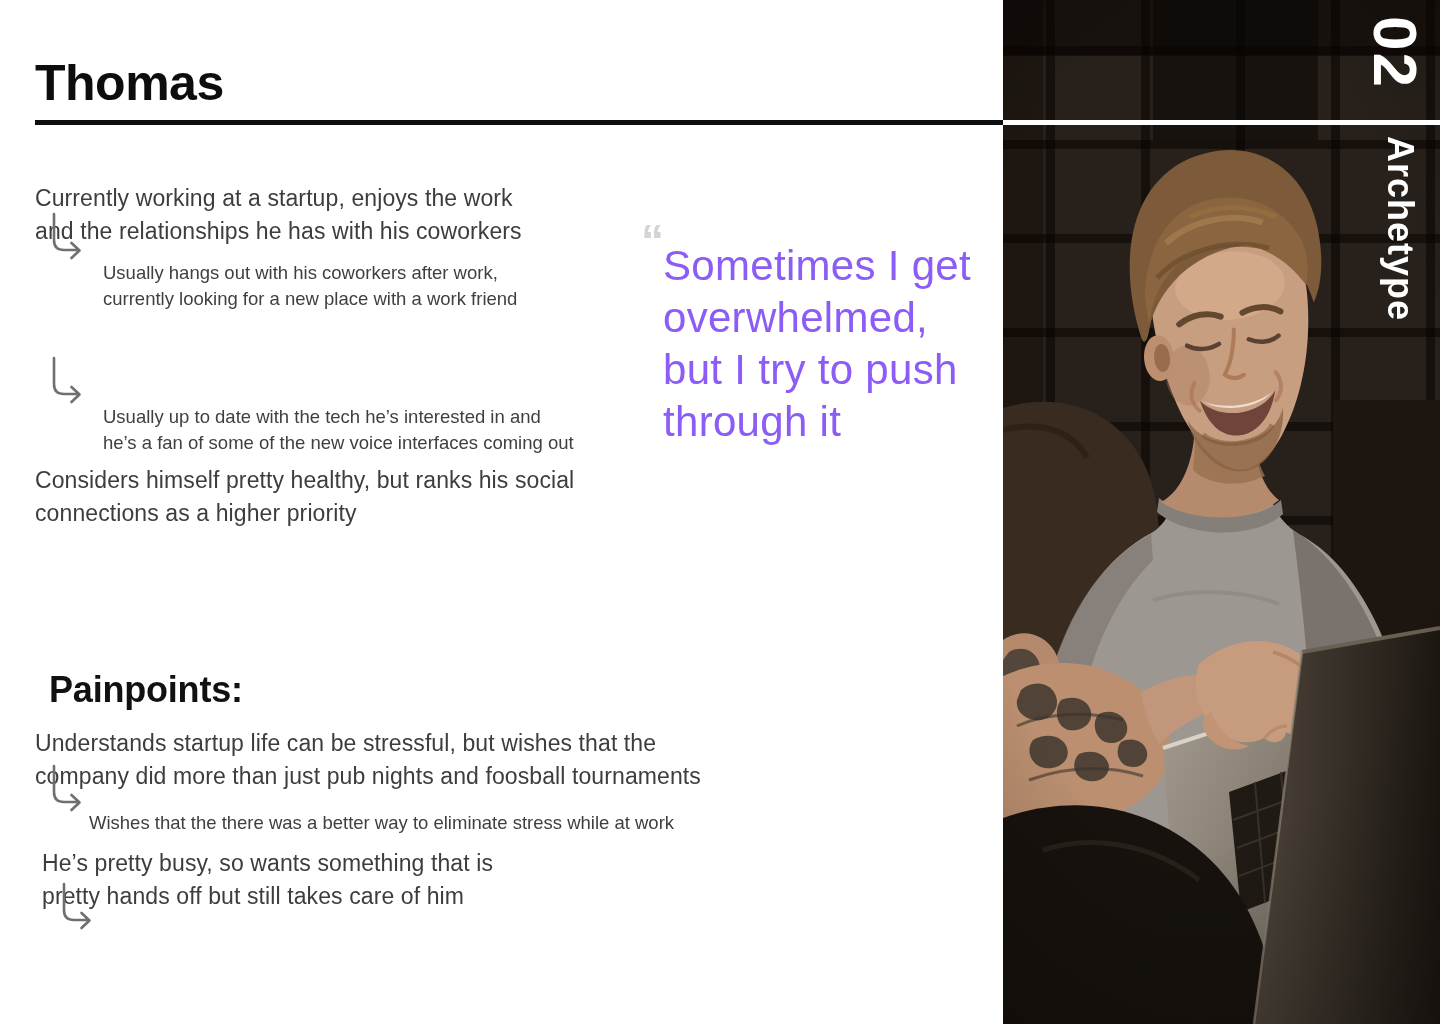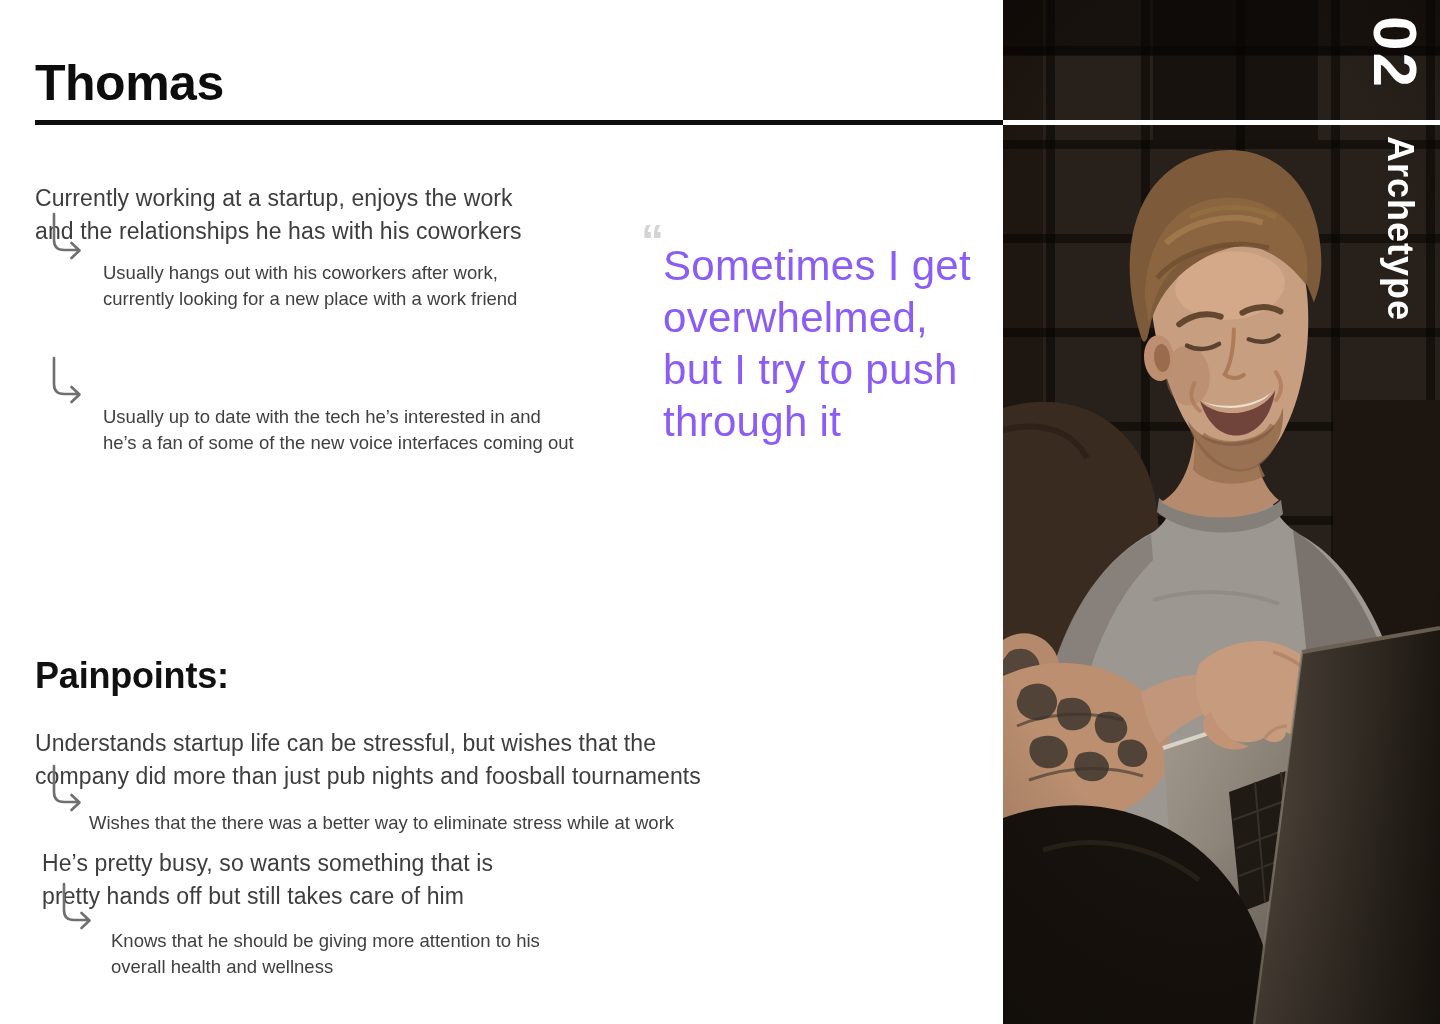--- a/index.html
+++ b/index.html
@@ -38,21 +38,21 @@
   .p1 { left: 35px; top: 182px; }
   .s1-arrow { left: 50px; top: 212px; }
   .s1 { left: 90px; top: 247px; }
   .p2 { left: 35px; top: 322px; }
   .s2-arrow { left: 50px; top: 356px; }
   .s2 { left: 90px; top: 391px; }
   .p3 { left: 35px; top: 464px; }
   .p4 { left: 35px; top: 552px; }
 
   .painpoints-heading {
-    position: absolute; left: 35px; top: 656px; margin: 0;
+    position: absolute; left: 35px; top: 656px; margin: 14px;
     font-size: 36px; line-height: 40px; font-weight: 700; color: #111111;
     letter-spacing: -0.2px;
   }
   .p5 { left: 35px; top: 727px; }
   .s5-arrow { left: 50px; top: 764px; }
   .s5 { left: 76px; top: 797px; }
   .p6 { left: 42px; top: 847px; }
   .s6-arrow { left: 60px; top: 882px; }
   .s6 { left: 98px; top: 915px; }
 
@@ -122,42 +122,42 @@
 currently looking for a new place with a work friend</p>
 
   <span class="elbow s2-arrow">
     <svg viewBox="0 0 34 48">
         <path d="M4 2 V28 Q4 38 14 38 H28 M21.5 31 L29.5 38.5 L21.5 46" stroke="#6f6f6f" stroke-width="2.6" fill="none" stroke-linecap="round" stroke-linejoin="round"></path>
       </svg>
   </span>
   <p class="sub s2">Usually up to date with the tech he’s interested in and
 he’s a fan of some of the new voice interfaces coming out</p>
 
+  <p class="para p3">Considers himself pretty healthy, but ranks his social
+connections as a higher priority</p>
 
 
   <h2 class="painpoints-heading">Painpoints:</h2>
 
   <p class="para p5">Understands startup life can be stressful, but wishes that the
 company did more than just pub nights and foosball tournaments</p>
   <span class="elbow s5-arrow">
     <svg viewBox="0 0 34 48">
         <path d="M4 2 V28 Q4 38 14 38 H28 M21.5 31 L29.5 38.5 L21.5 46" stroke="#6f6f6f" stroke-width="2.6" fill="none" stroke-linecap="round" stroke-linejoin="round"></path>
       </svg>
   </span>
   <p class="sub s5">Wishes that the there was a better way to eliminate stress while at work</p>
 
   <p class="para p6">He’s pretty busy, so wants something that is
 pretty hands off but still takes care of him</p>
   <span class="elbow s6-arrow">
     <svg viewBox="0 0 34 48">
         <path d="M4 2 V28 Q4 38 14 38 H28 M21.5 31 L29.5 38.5 L21.5 46" stroke="#6f6f6f" stroke-width="2.6" fill="none" stroke-linecap="round" stroke-linejoin="round"></path>
       </svg>
   </span>
-  <p class="sub s6">Knows that he should be giving more attention to his
-overall health and wellness</p>
 
   <span class="quote-mark">“</span>
   <p class="quote-text">Sometimes I get
 overwhelmed,
 but I try to push
 through it</p>
 
   <div class="photo">
     <div class="patch patch-top"></div>
     <div class="patch patch-box"></div>

